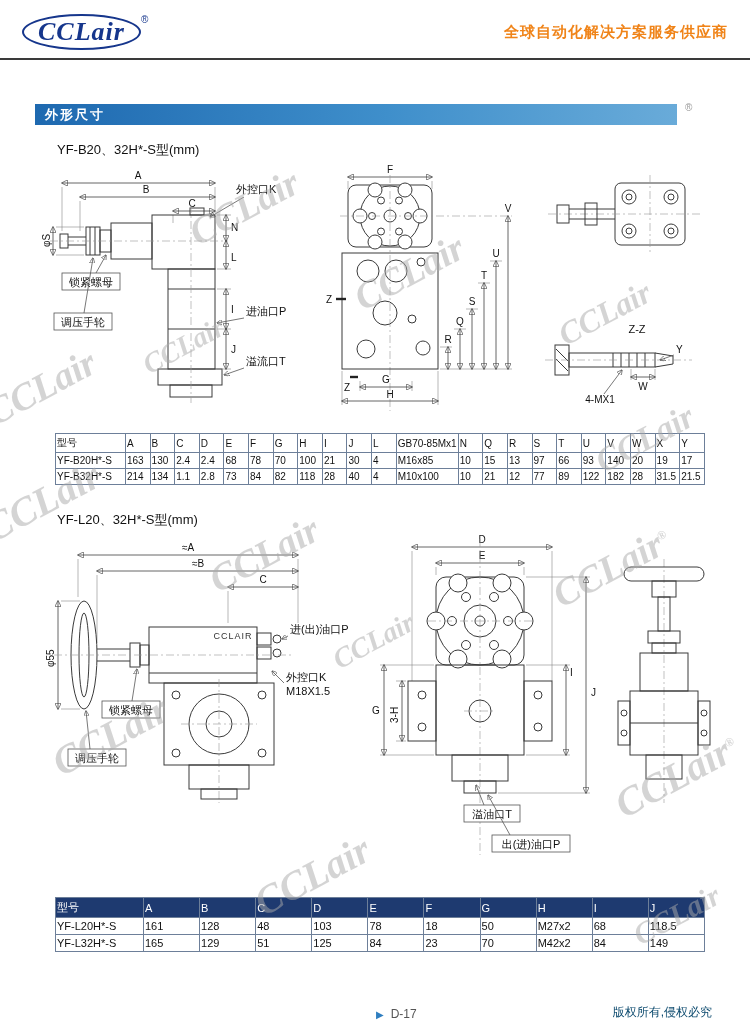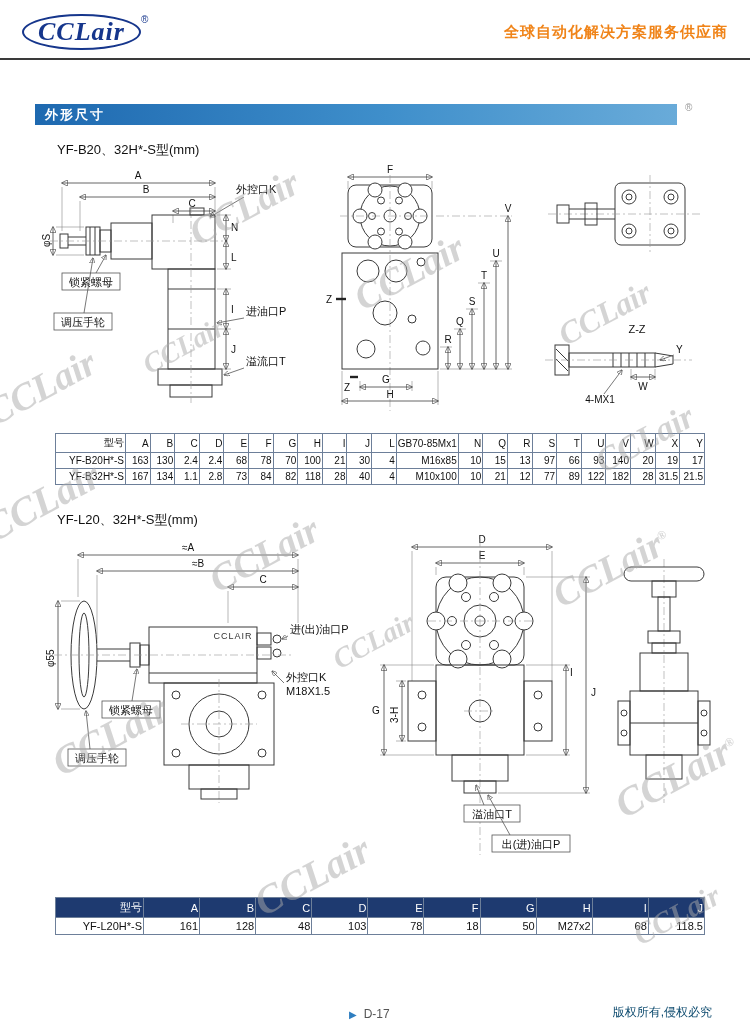--- a/index.html
+++ b/index.html
@@ -31,33 +31,33 @@
   .tech .thick{stroke:#222;stroke-width:2.4}
   .tech .notch{fill:#fff}
   .tech .box{fill:#fff;stroke:#555;stroke-width:.8}
   .tech text{fill:#111;font-size:10px;stroke:none;font-family:"Liberation Sans",sans-serif}
   .tech text.cn{font-size:11px}
   .tech text.mid{text-anchor:middle}
   .tech text.brand{font-size:9px;letter-spacing:1px;fill:#333}
   .tech text.zz{font-size:11px}
 
   
-  .dim-table{border-collapse:collapse;table-layout:fixed;margin:8px 0 0 55px;width:650px;font-size:10px;text-align:right;color:#111}
+  .dim-table{border-collapse:collapse;table-layout:fixed;margin:8px 0 0 55px;width:650px;font-size:10px;text-align:left;color:#111}
   .dim-table th,.dim-table td{border:1px solid #6d7f99;padding:2px 1px;overflow:hidden;white-space:nowrap}
   .t1 th{font-weight:normal;background:transparent}
   .t1 th:first-child{width:70px}
   .t1 th:nth-child(13){width:62px}
   .t2{font-size:11px;margin-top:12px}
   .t2 th{background:#1e3a70;color:#fff;font-weight:normal;height:17px}
   .t2 th:first-child{width:88px}
   .t2 td{height:16px}
 
   
   .footer{position:absolute;left:0;bottom:14px;width:100%;height:16px;font-size:12px}
-  .page-marker{position:absolute;left:349px;bottom:0;color:#555}
+  .page-marker{position:absolute;left:376px;bottom:0;color:#555}
   .page-marker .tri{color:#2f7ec0;font-size:10px;margin-right:7px}
   .copyright{position:absolute;right:38px;bottom:0;color:#0c4a6e}
 
   
   .wm{position:absolute;color:rgba(170,170,170,.5);font-family:"Liberation Serif",serif;font-style:italic;font-weight:bold;transform:rotate(-28deg);white-space:nowrap;pointer-events:none;z-index:5}
   .wm sup{font-size:12px}
 </style>
 </head>
 <body>
 
@@ -324,21 +324,21 @@
           <td>97</td>
           <td>66</td>
           <td>93</td>
           <td>140</td>
           <td>20</td>
           <td>19</td>
           <td>17</td>
         </tr>
         <tr>
           <td>YF-B32H*-S</td>
-          <td>167</td>
+          <td>214</td>
           <td>134</td>
           <td>1.1</td>
           <td>2.8</td>
           <td>73</td>
           <td>84</td>
           <td>82</td>
           <td>118</td>
           <td>28</td>
           <td>40</td>
           <td>4</td>
@@ -527,20 +527,33 @@
           <td>128</td>
           <td>48</td>
           <td>103</td>
           <td>78</td>
           <td>18</td>
           <td>50</td>
           <td>M27x2</td>
           <td>68</td>
           <td>118.5</td>
         </tr>
+        <tr>
+          <td>YF-L32H*-S</td>
+          <td>165</td>
+          <td>129</td>
+          <td>51</td>
+          <td>125</td>
+          <td>84</td>
+          <td>23</td>
+          <td>70</td>
+          <td>M42x2</td>
+          <td>84</td>
+          <td>149</td>
+        </tr>
       </tbody>
   </table>
 
   <div class="footer">
     <span class="page-marker"><span class="tri">▶</span><span>D-17</span></span>
     <span class="copyright">版权所有,侵权必究</span>
   </div>
 
 </div>
 

